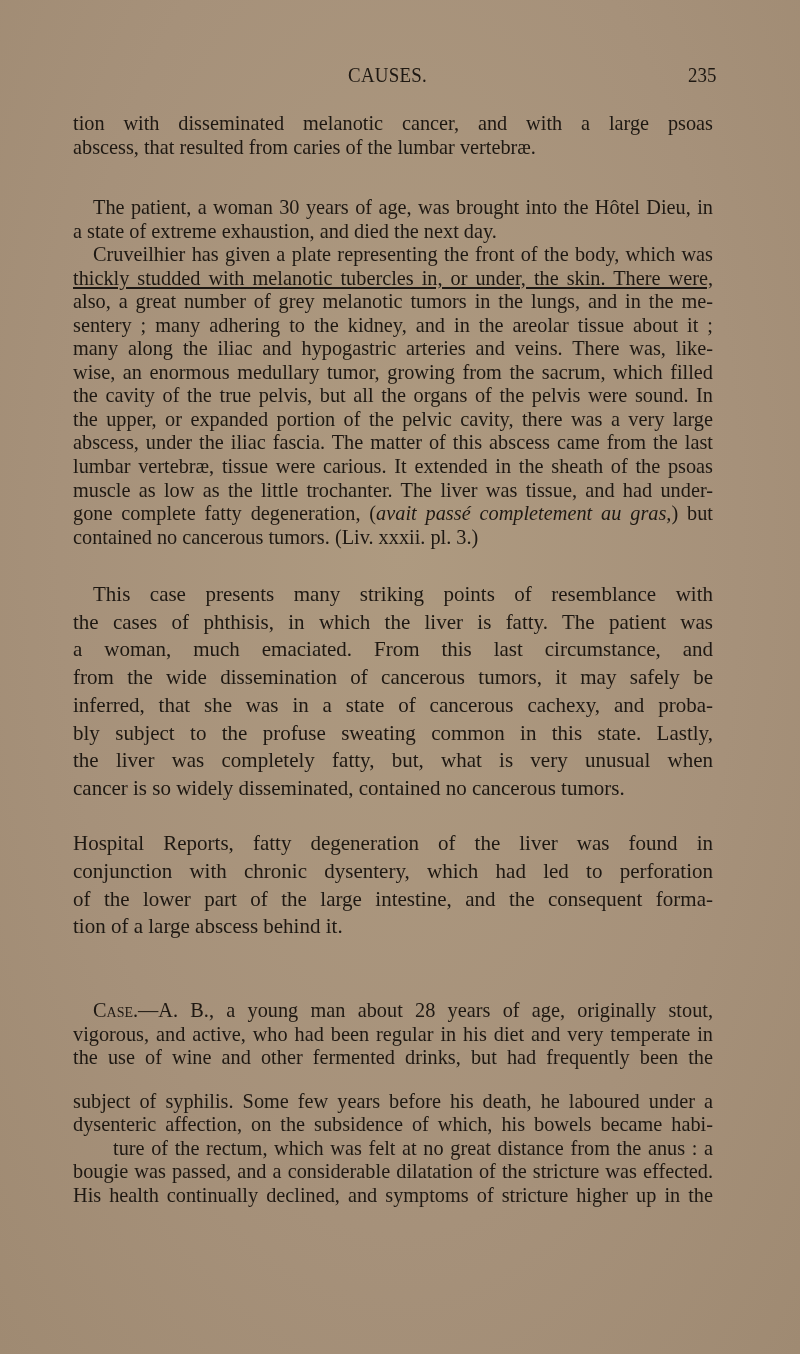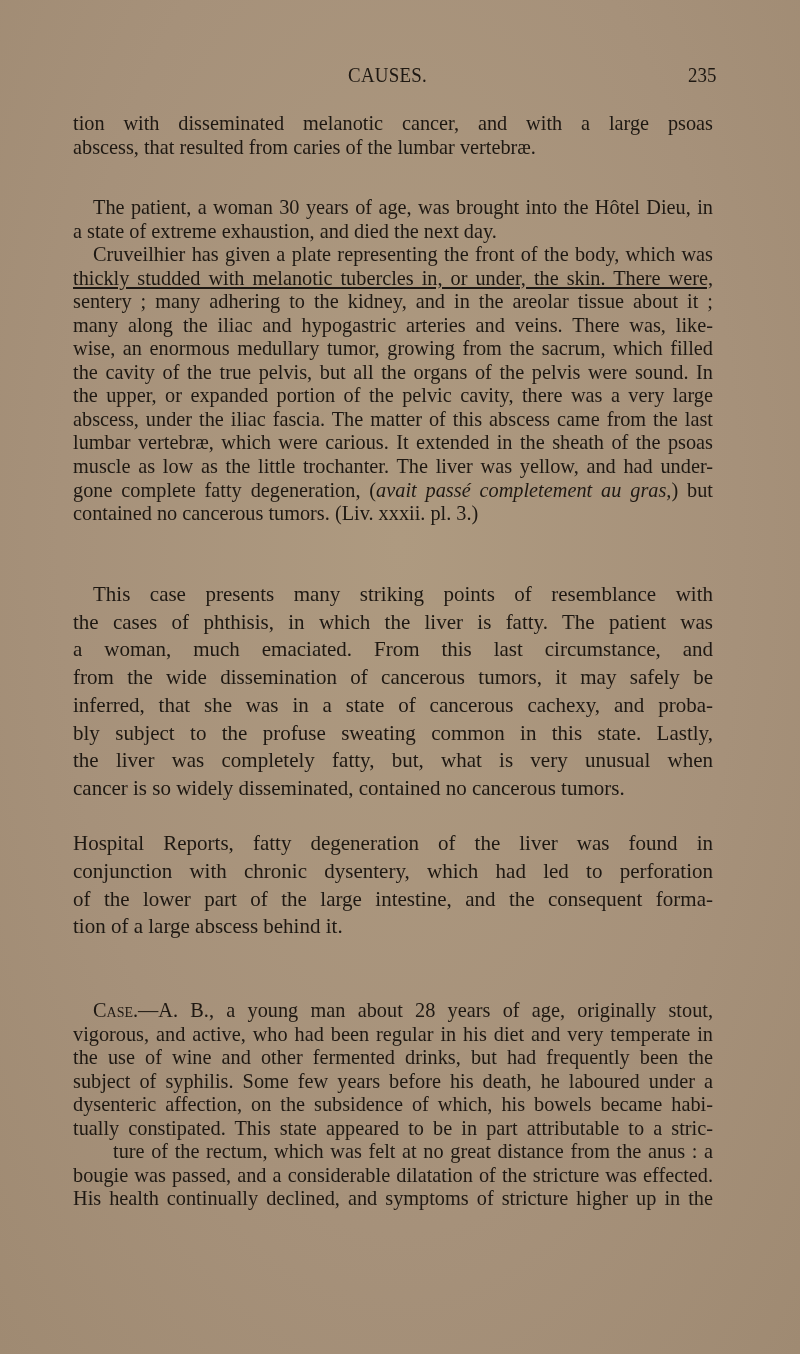--- a/index.html
+++ b/index.html
@@ -84,28 +84,29 @@
   <div class="block" id="p1">
     <span class="line" style="display: block;">tion with disseminated melanotic cancer, and with a large psoas</span>
     <span class="line last" style="display: block;">abscess, that resulted from caries of the lumbar vertebræ.</span>
   </div>
 
   <div class="block" id="p2">
     <span class="line indent" style="display: block;">The patient, a woman 30 years of age, was brought into the Hôtel Dieu, in</span>
     <span class="line last" style="display: block;">a state of extreme exhaustion, and died the next day.</span>
     <span class="line indent" style="display: block;">Cruveilhier has given a plate representing the front of the body, which was</span>
     <span class="line" style="display: block; text-decoration: underline;">thickly studded with melanotic tubercles in, or under, the skin.   There were,</span>
+    <span class="line" style="display: block;">also, a great number of grey melanotic tumors in the lungs, and in the me-</span>
     <span class="line" style="display: block;">sentery ; many adhering to the kidney, and in the areolar tissue about it ;</span>
     <span class="line" style="display: block;">many along the iliac and hypogastric arteries and veins.  There was, like-</span>
     <span class="line" style="display: block;">wise, an enormous medullary tumor, growing from the sacrum, which filled</span>
     <span class="line" style="display: block;">the cavity of the true pelvis, but all the organs of the pelvis were sound.  In</span>
     <span class="line" style="display: block;">the upper, or expanded portion of the pelvic cavity, there was a very large</span>
     <span class="line" style="display: block;">abscess, under the iliac fascia. The matter of this abscess came from the last</span>
-    <span class="line" style="display: block;">lumbar vertebræ, which were carious.  It extended in the sheath of the psoas</span>
-    <span class="line" style="display: block;">muscle as low as the little trochanter.  The liver was yellow, and had under-</span>
+    <span class="line" style="display: block;">lumbar vertebræ, tissue were carious.  It extended in the sheath of the psoas</span>
+    <span class="line" style="display: block;">muscle as low as the little trochanter.  The liver was tissue, and had under-</span>
     <span class="line" style="display: block;"><span>gone complete fatty degeneration, (</span><span class="it">avait passé completement au gras,</span><span>) but</span></span>
     <span class="line last" style="display: block;">contained no cancerous tumors.  (Liv. xxxii. pl. 3.)</span>
   </div>
 
   <div class="block" id="p3">
     <span class="line indent" style="display: block;">This case presents many striking points of resemblance with</span>
     <span class="line" style="display: block;">the cases of phthisis, in which the liver is fatty.  The patient was</span>
     <span class="line" style="display: block;">a woman, much emaciated.  From this last circumstance, and</span>
     <span class="line" style="display: block;">from the wide dissemination of cancerous tumors, it may safely be</span>
     <span class="line" style="display: block;">inferred, that she was in a state of cancerous cachexy, and proba-</span>
@@ -118,21 +119,20 @@
     <span class="line" style="display: block;">Hospital Reports, fatty degeneration of the liver was found in</span>
     <span class="line" style="display: block;">conjunction with chronic dysentery, which had led to perforation</span>
     <span class="line" style="display: block;">of the lower part of the large intestine, and the consequent forma-</span>
     <span class="line last" style="display: block;">tion of a large abscess behind it.</span>
   </div>
 
   <div class="block" id="p5">
     <span class="line indent" style="display: block;"><span class="sc">Case.</span><span>—A. B., a young man about 28 years of age, originally stout,</span></span>
     <span class="line" style="display: block;">vigorous, and active, who had been regular in his diet and very temperate in</span>
     <span class="line" style="display: block;">the use of wine and other fermented drinks, but had frequently been the</span>
-    <span class="line" style="display: block;">subject of syphilis.  Some few years before his death, he laboured under a</span>
+    <span class="line" style="display: block; margin-top: 20px;">subject of syphilis.  Some few years before his death, he laboured under a</span>
     <span class="line" style="display: block;">dysenteric affection, on the subsidence of which, his bowels became habi-</span>
-    <span class="line" style="display: block;">tually constipated.  This state appeared to be in part attributable to a stric-</span>
     <span class="line" style="display: block; margin-left: 40px;">ture of the rectum, which was felt at no great distance from the anus : a</span>
     <span class="line" style="display: block;">bougie was passed, and a considerable dilatation of the stricture was effected.</span>
     <span class="line" style="display: block;">His health continually declined, and symptoms of stricture higher up in the</span>
   </div>
 
 </div>
 
 </body></html>

